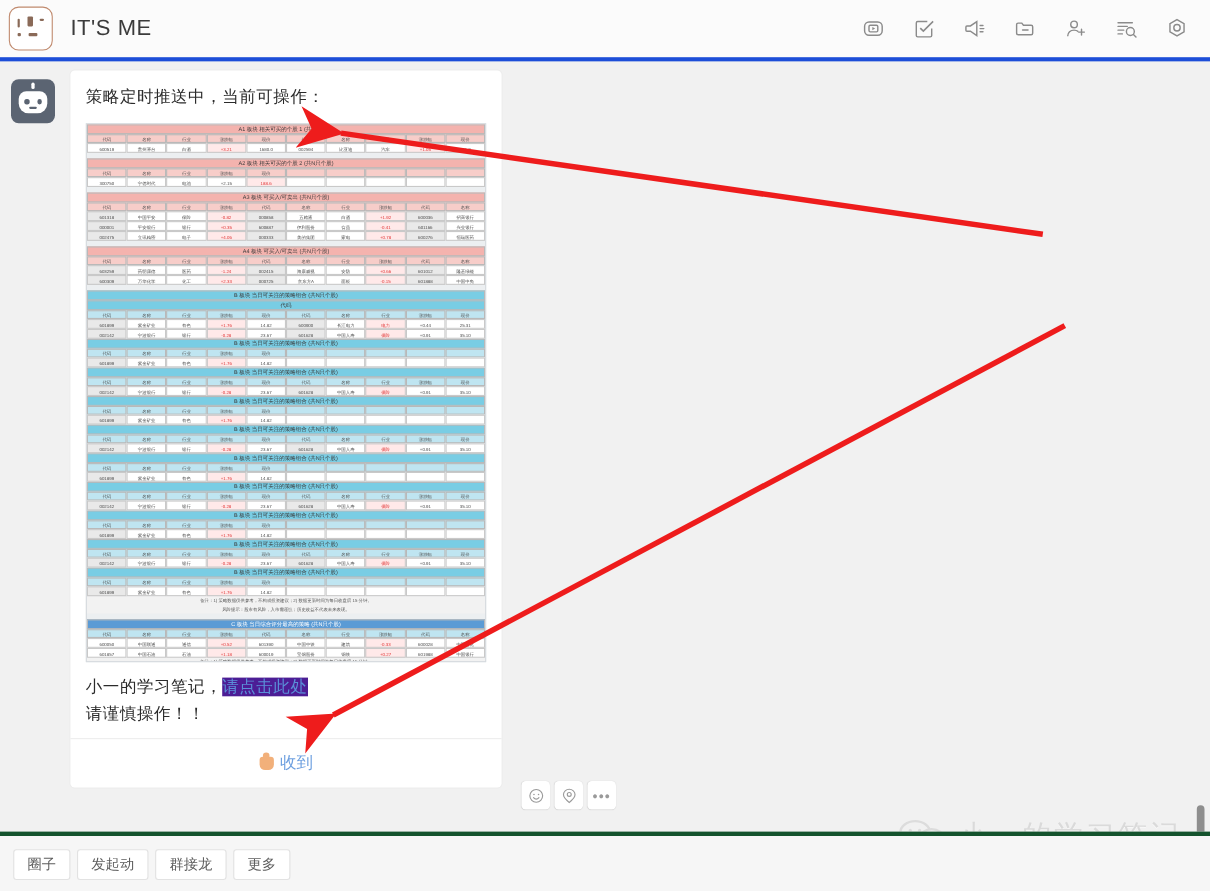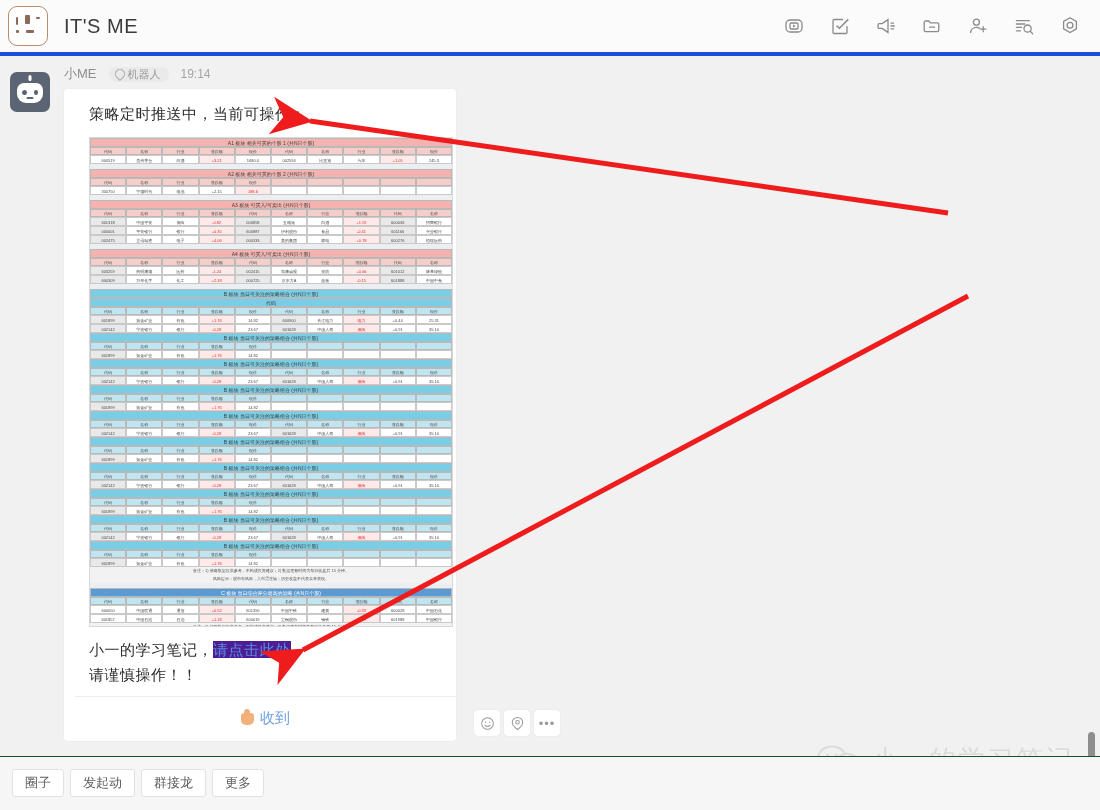--- a/index.html
+++ b/index.html
@@ -171,21 +171,21 @@
   }
   .timestamp {
     font-size: 12px;
     color: #a5a5a5;
   }
 
   .bubble {
     width: 392px;
     background: #ffffff;
     border-radius: 4px;
-    padding: 12px 14px 0 25px;
+    padding: 12px 14px 0 14px;
     box-sizing: border-box;
     box-shadow: 0 0 0 1px rgba(0,0,0,0.02);
   }
   .bubble-text {
     font-size: 15px;
     color: #2b2b2b;
     line-height: 1.7;
     letter-spacing: .5px;
   }
   .table-img {
@@ -334,21 +334,21 @@
     line-height: 1;
   }
 
   
   .bottom-bar {
     position: absolute;
     left: 0; top: 756px;
     width: 1100px;
     height: 54px;
     background: #f6f6f6;
-    border-top: 1px solid #14532d;
+    border-top: 4px solid #14532d;
     box-sizing: border-box;
   }
   .bottom-chips {
     position: absolute;
     left: 12px;
     top: 12px;
     display: flex;
     gap: 6px;
   }
   .chip {
@@ -493,28 +493,20 @@
       <div class="bot-ant"></div>
       <div class="bot-face">
         <div class="bot-eye l"></div>
         <div class="bot-eye r"></div>
         <div class="bot-mouth"></div>
       </div>
     </div>
 
     <div class="msg-body">
 
-      <div class="meta">
-        <span class="sender">小ME</span>
-        <span class="bot-badge">
-          <i class="dot"></i>
-          <em style="font-style:normal">机器人</em>
-        </span>
-        <span class="timestamp">19:14</span>
-      </div>
 
       <div class="bubble">
 
         <div class="bubble-text">策略定时推送中，当前可操作：</div>
 
         <div class="table-img">
 
           <div class="band-title pink">A1 板块 相关可买的个股 1 (共N只个股)</div>
           <div class="hdr-row pink">
             <div>代码</div>

